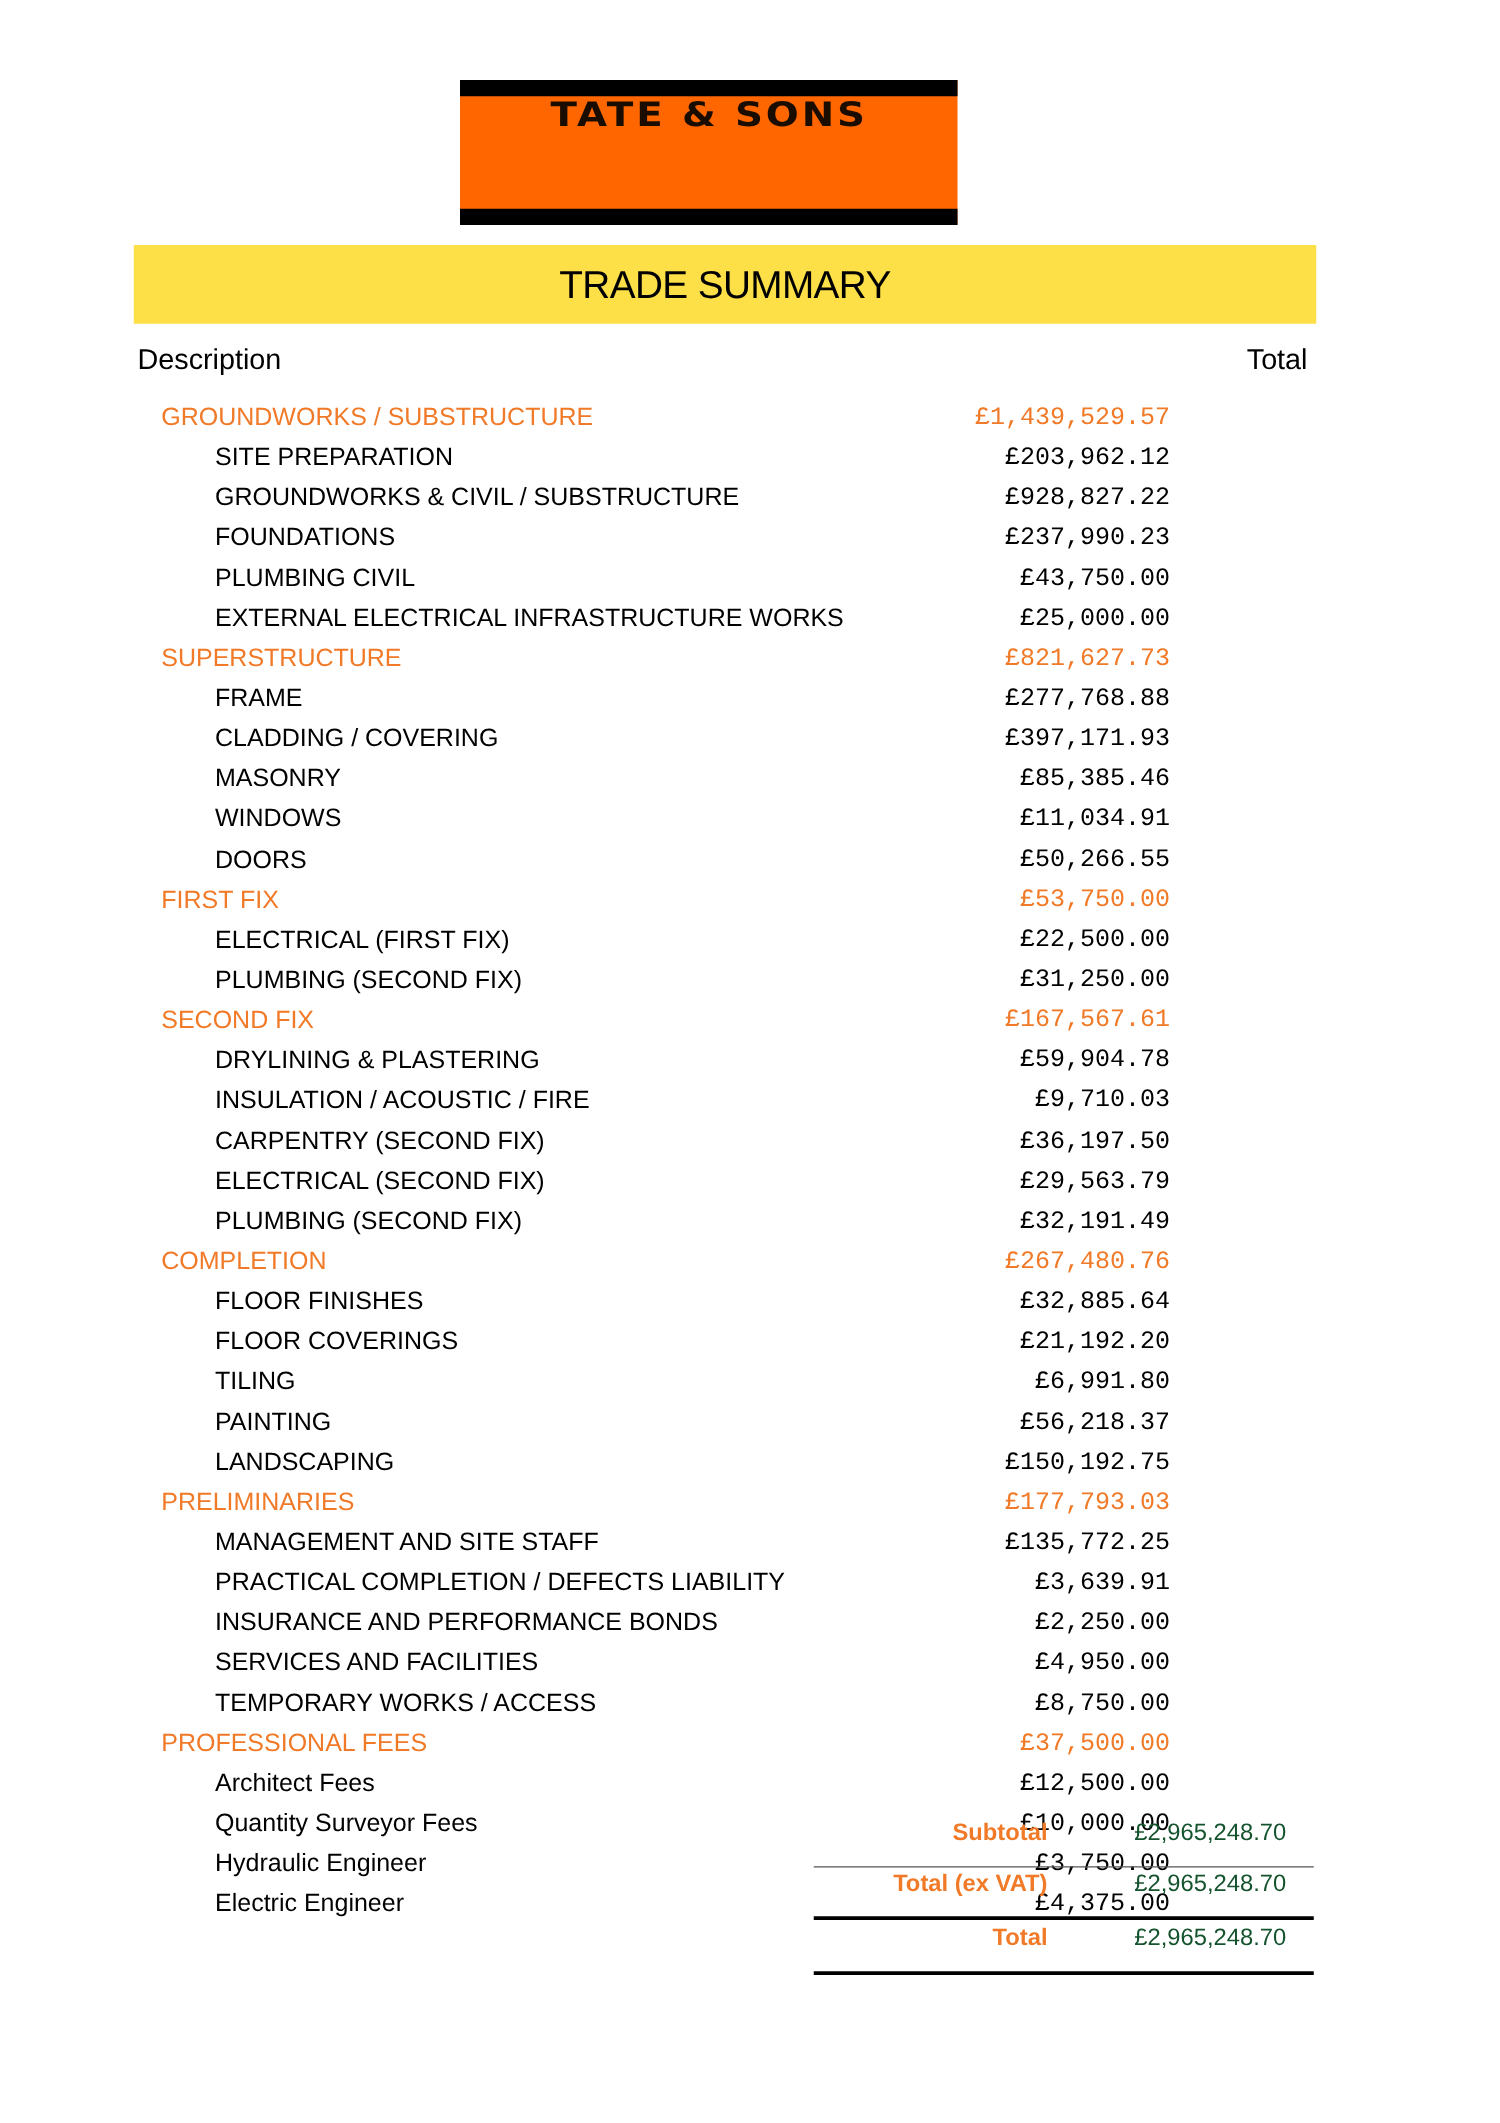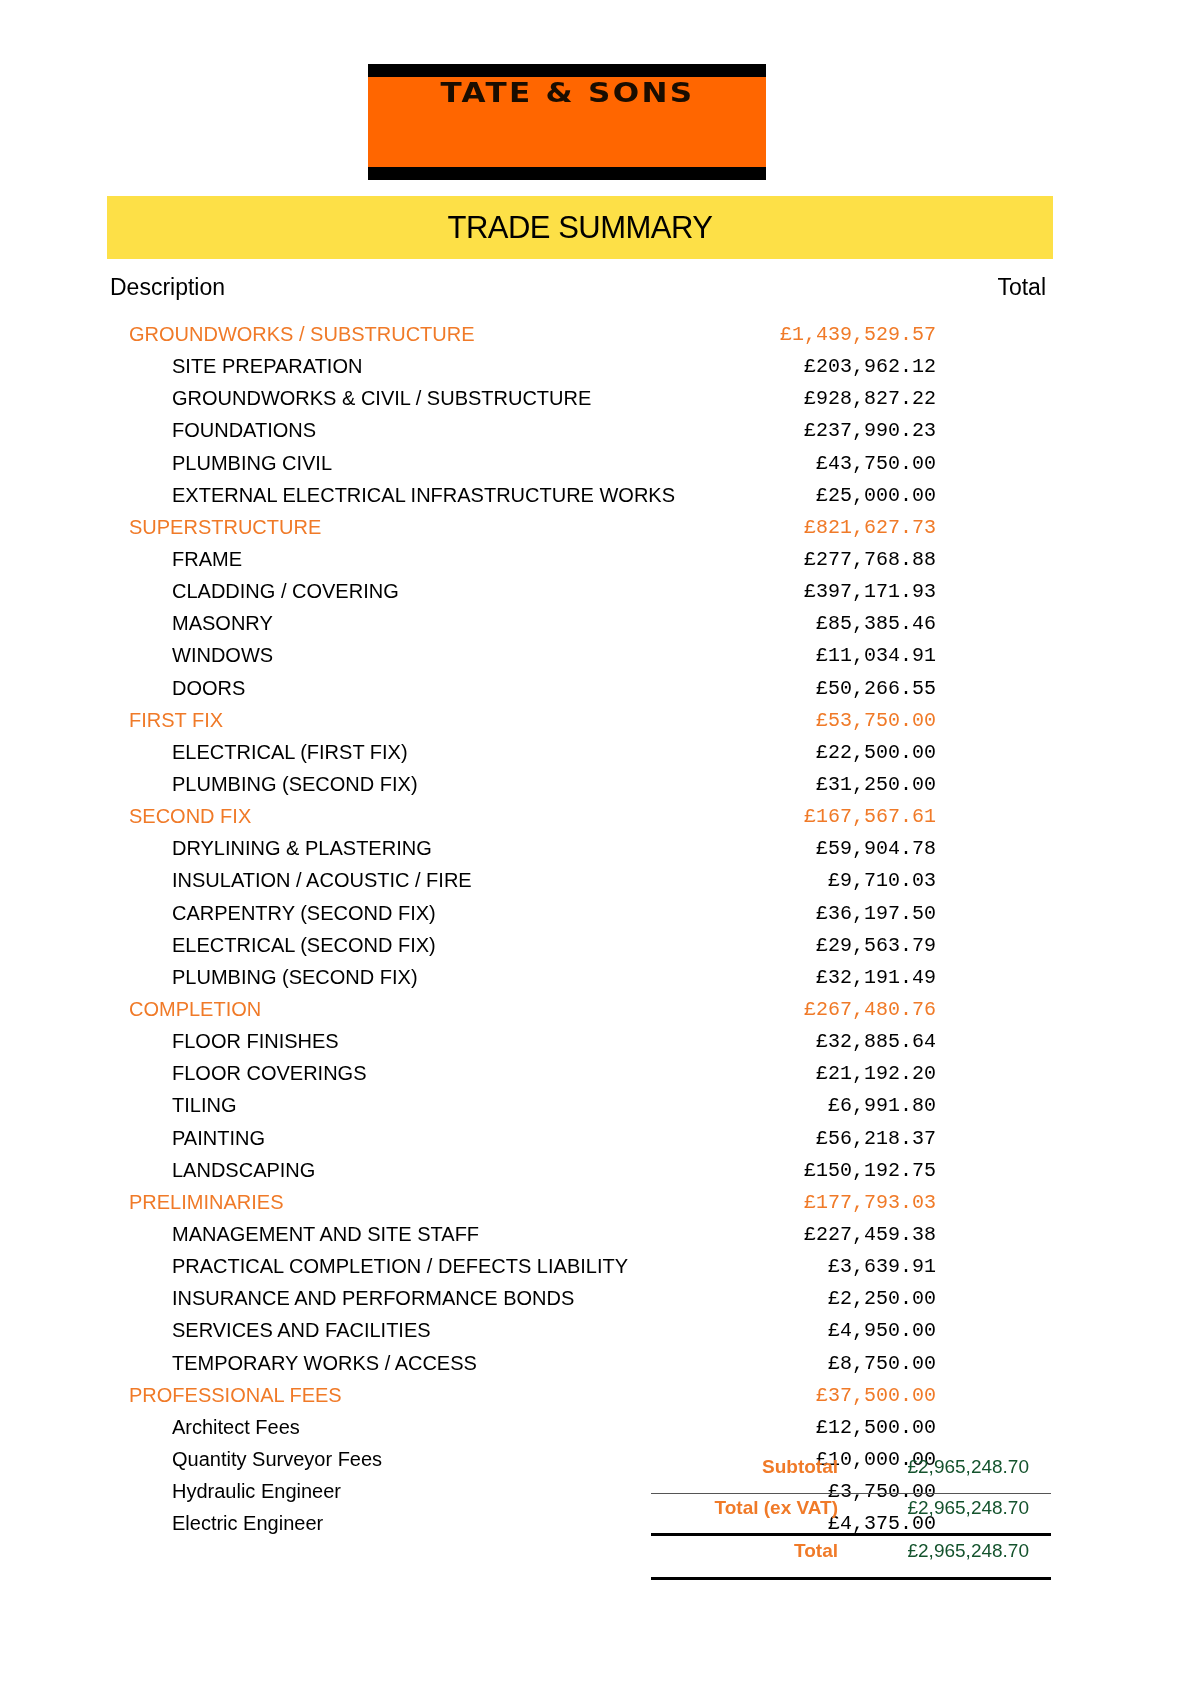--- a/index.html
+++ b/index.html
@@ -161,21 +161,21 @@
     <div class="row item">
       <span class="label">LANDSCAPING</span>
       <span class="value">£150,192.75</span>
     </div>
     <div class="row cat">
       <span class="label">PRELIMINARIES</span>
       <span class="value">£177,793.03</span>
     </div>
     <div class="row item">
       <span class="label">MANAGEMENT AND SITE STAFF</span>
-      <span class="value">£227,459.38</span>
+      <span class="value">£135,772.25</span>
     </div>
     <div class="row item">
       <span class="label">PRACTICAL COMPLETION / DEFECTS LIABILITY</span>
       <span class="value">£3,639.91</span>
     </div>
     <div class="row item">
       <span class="label">INSURANCE AND PERFORMANCE BONDS</span>
       <span class="value">£2,250.00</span>
     </div>
     <div class="row item">

